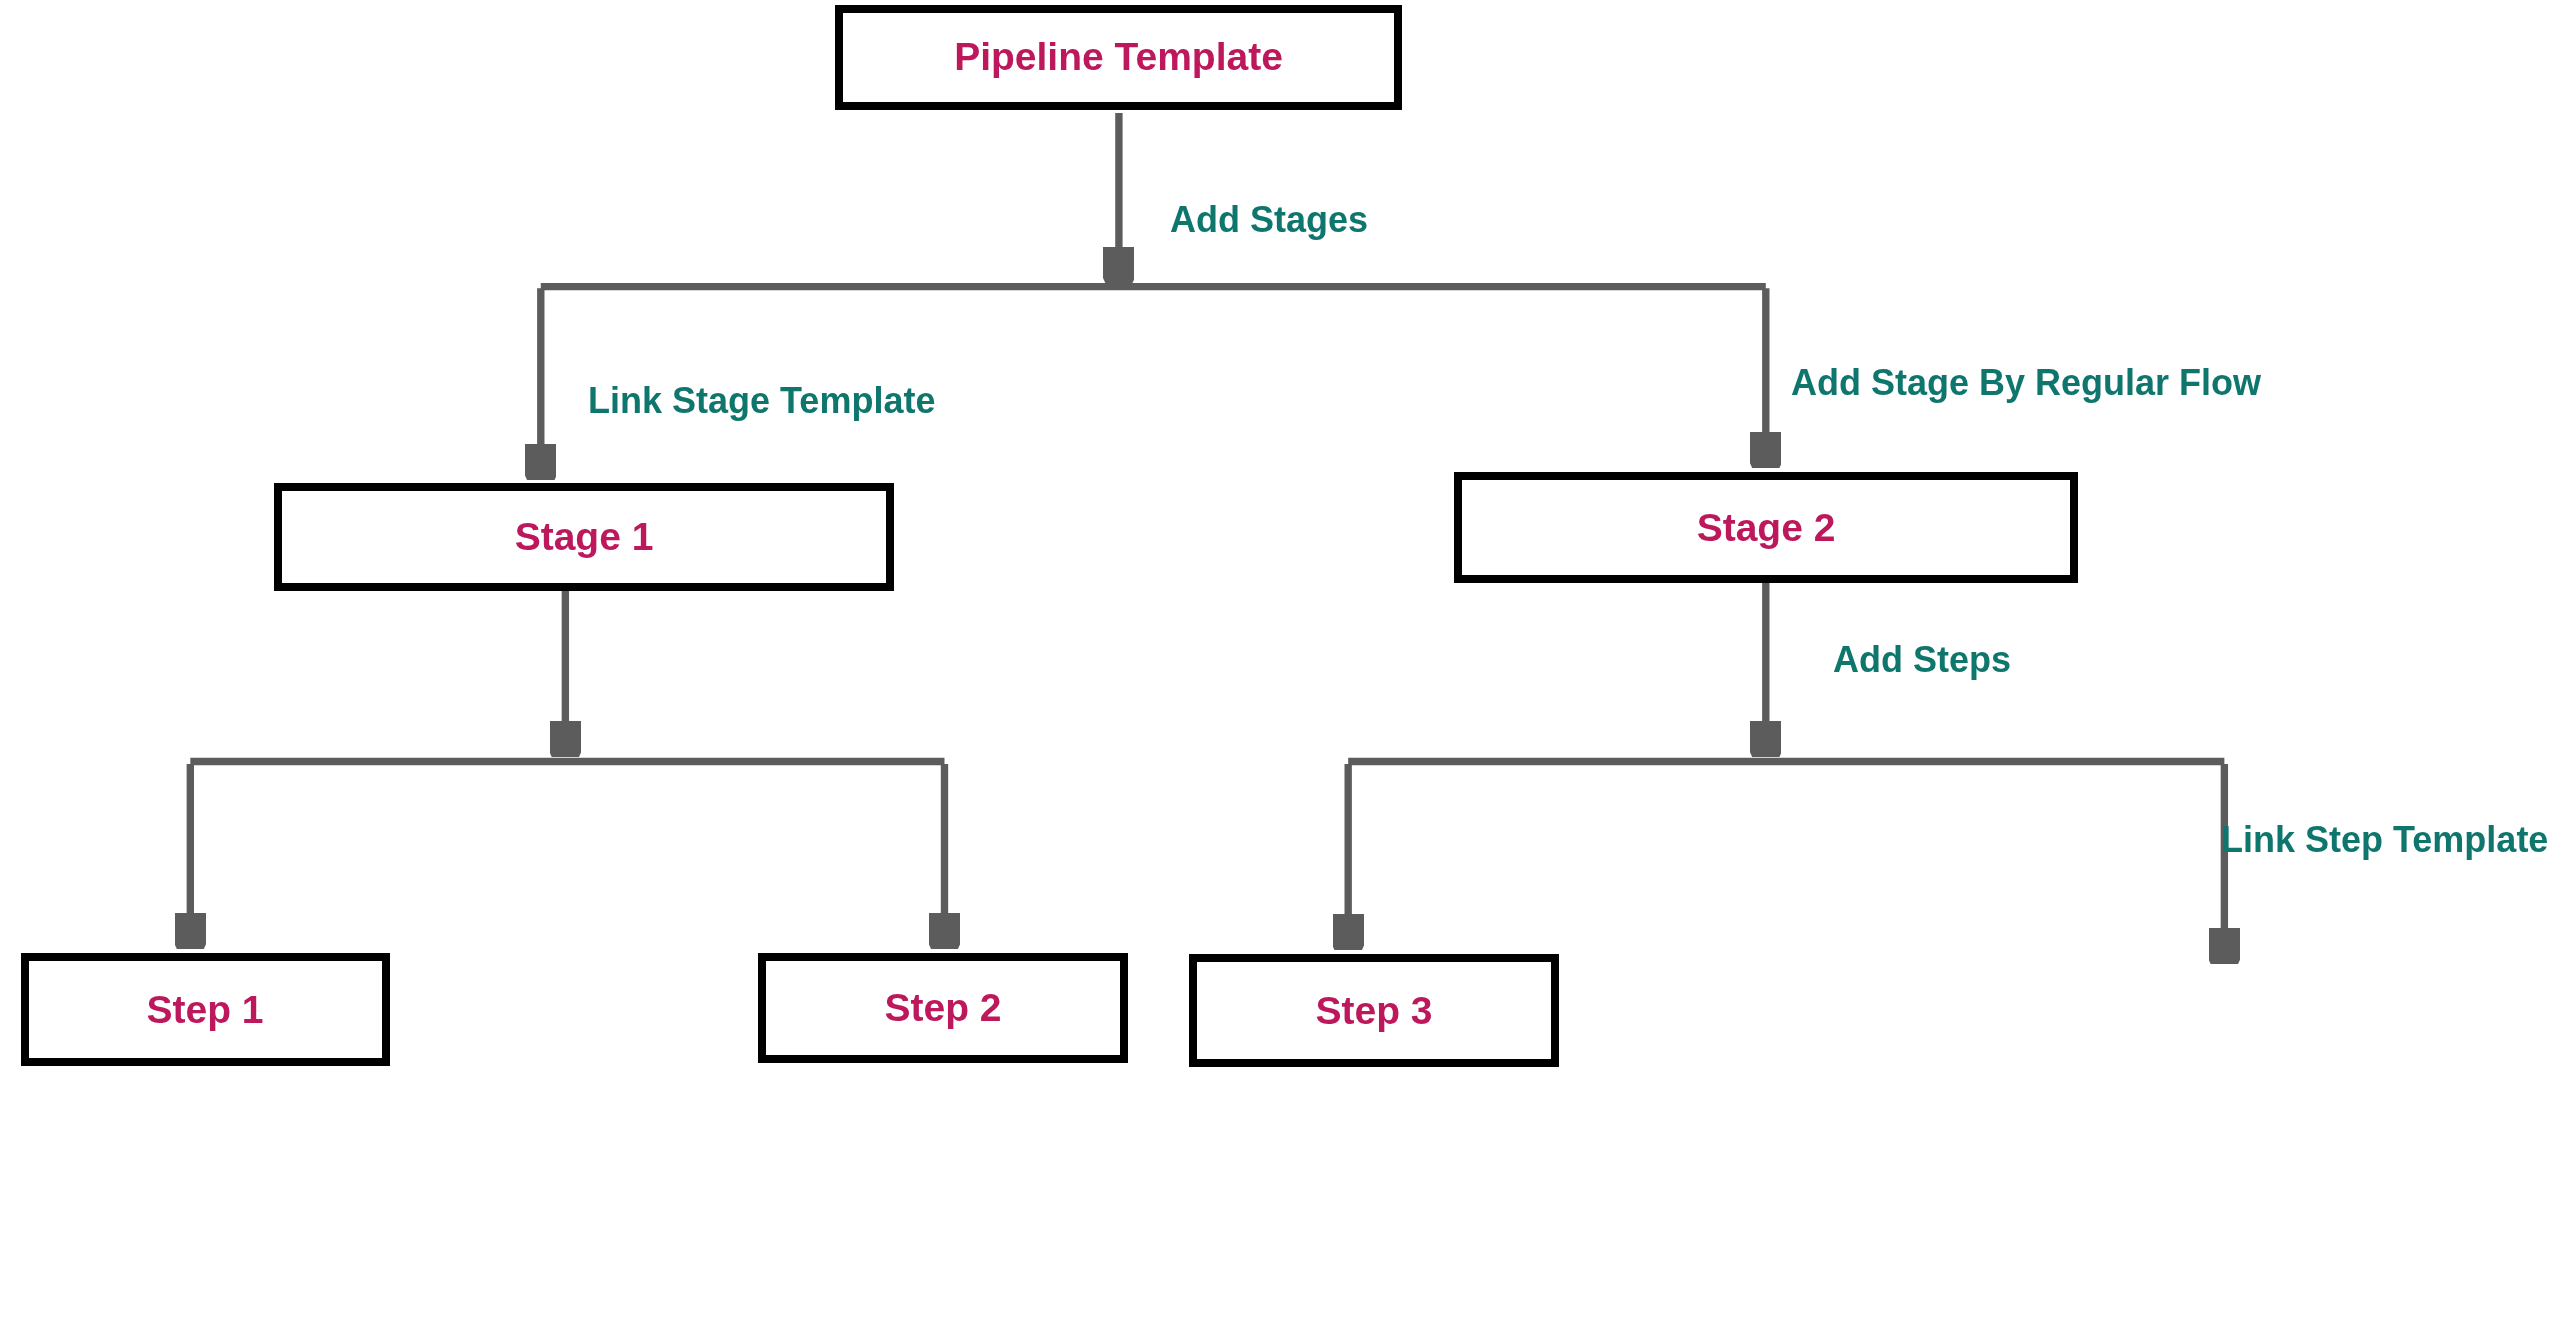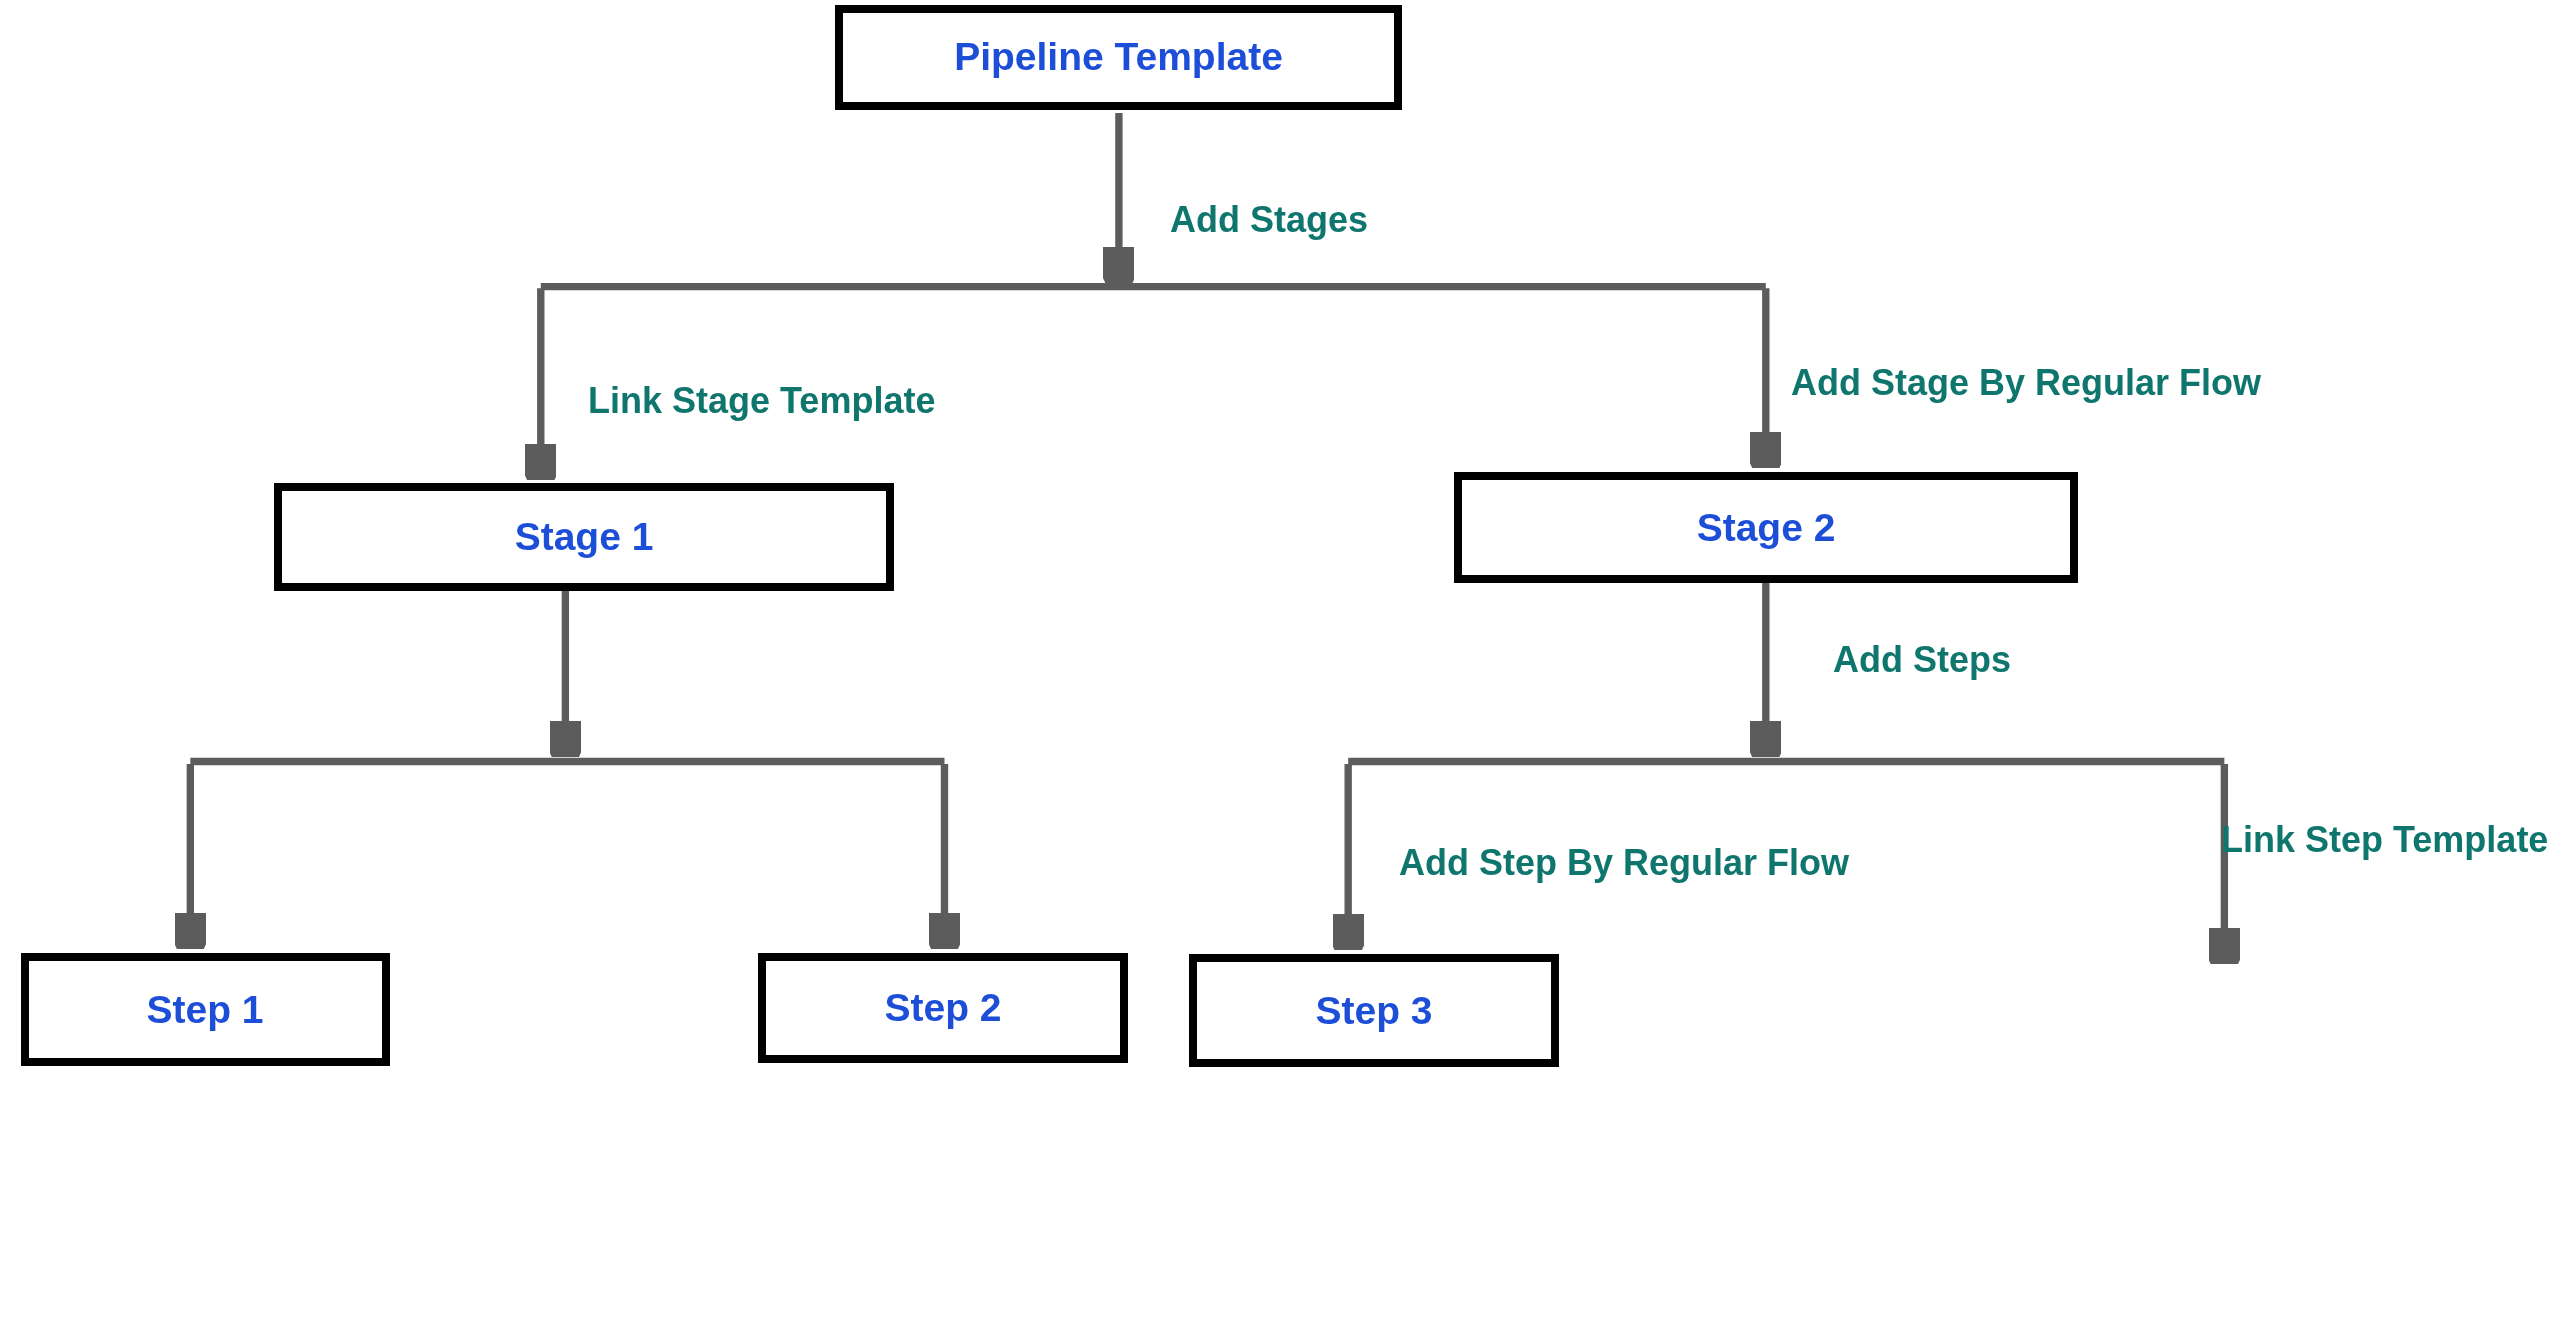--- a/index.html
+++ b/index.html
@@ -30,21 +30,21 @@
   .node {
     position: absolute;
     box-sizing: border-box;
     background: #ffffff;
     border: 8.2px solid #000000;
     display: flex;
     align-items: center;
     justify-content: center;
     font-weight: bold;
     font-size: 39px;
-    color: #1d4ed8;
+    color: #be185d;
     text-align: center;
   }
   .edge-label {
     position: absolute;
     font-weight: bold;
     font-size: 36px;
     line-height: 1.3;
     color: #0f766e;
     white-space: nowrap;
   }
@@ -109,18 +109,17 @@
 
   <div class="edge-label" style="left:1170px; top:197px;">Add Stages</div>
 
   <div class="edge-label" style="left:588px; top:378px;">Link Stage Template</div>
 
   <div class="edge-label" style="left:1791px; top:360px;">Add Stage By Regular Flow</div>
 
 
   <div class="edge-label" style="left:1833px; top:637px;">Add Steps</div>
 
-  <div class="edge-label" style="left:1399px; top:840px;">Add Step By Regular Flow</div>
 
   <div class="edge-label" style="left:2221px; top:817px;">Link Step Template</div>
 
 </div>
 
 
 </body></html>

